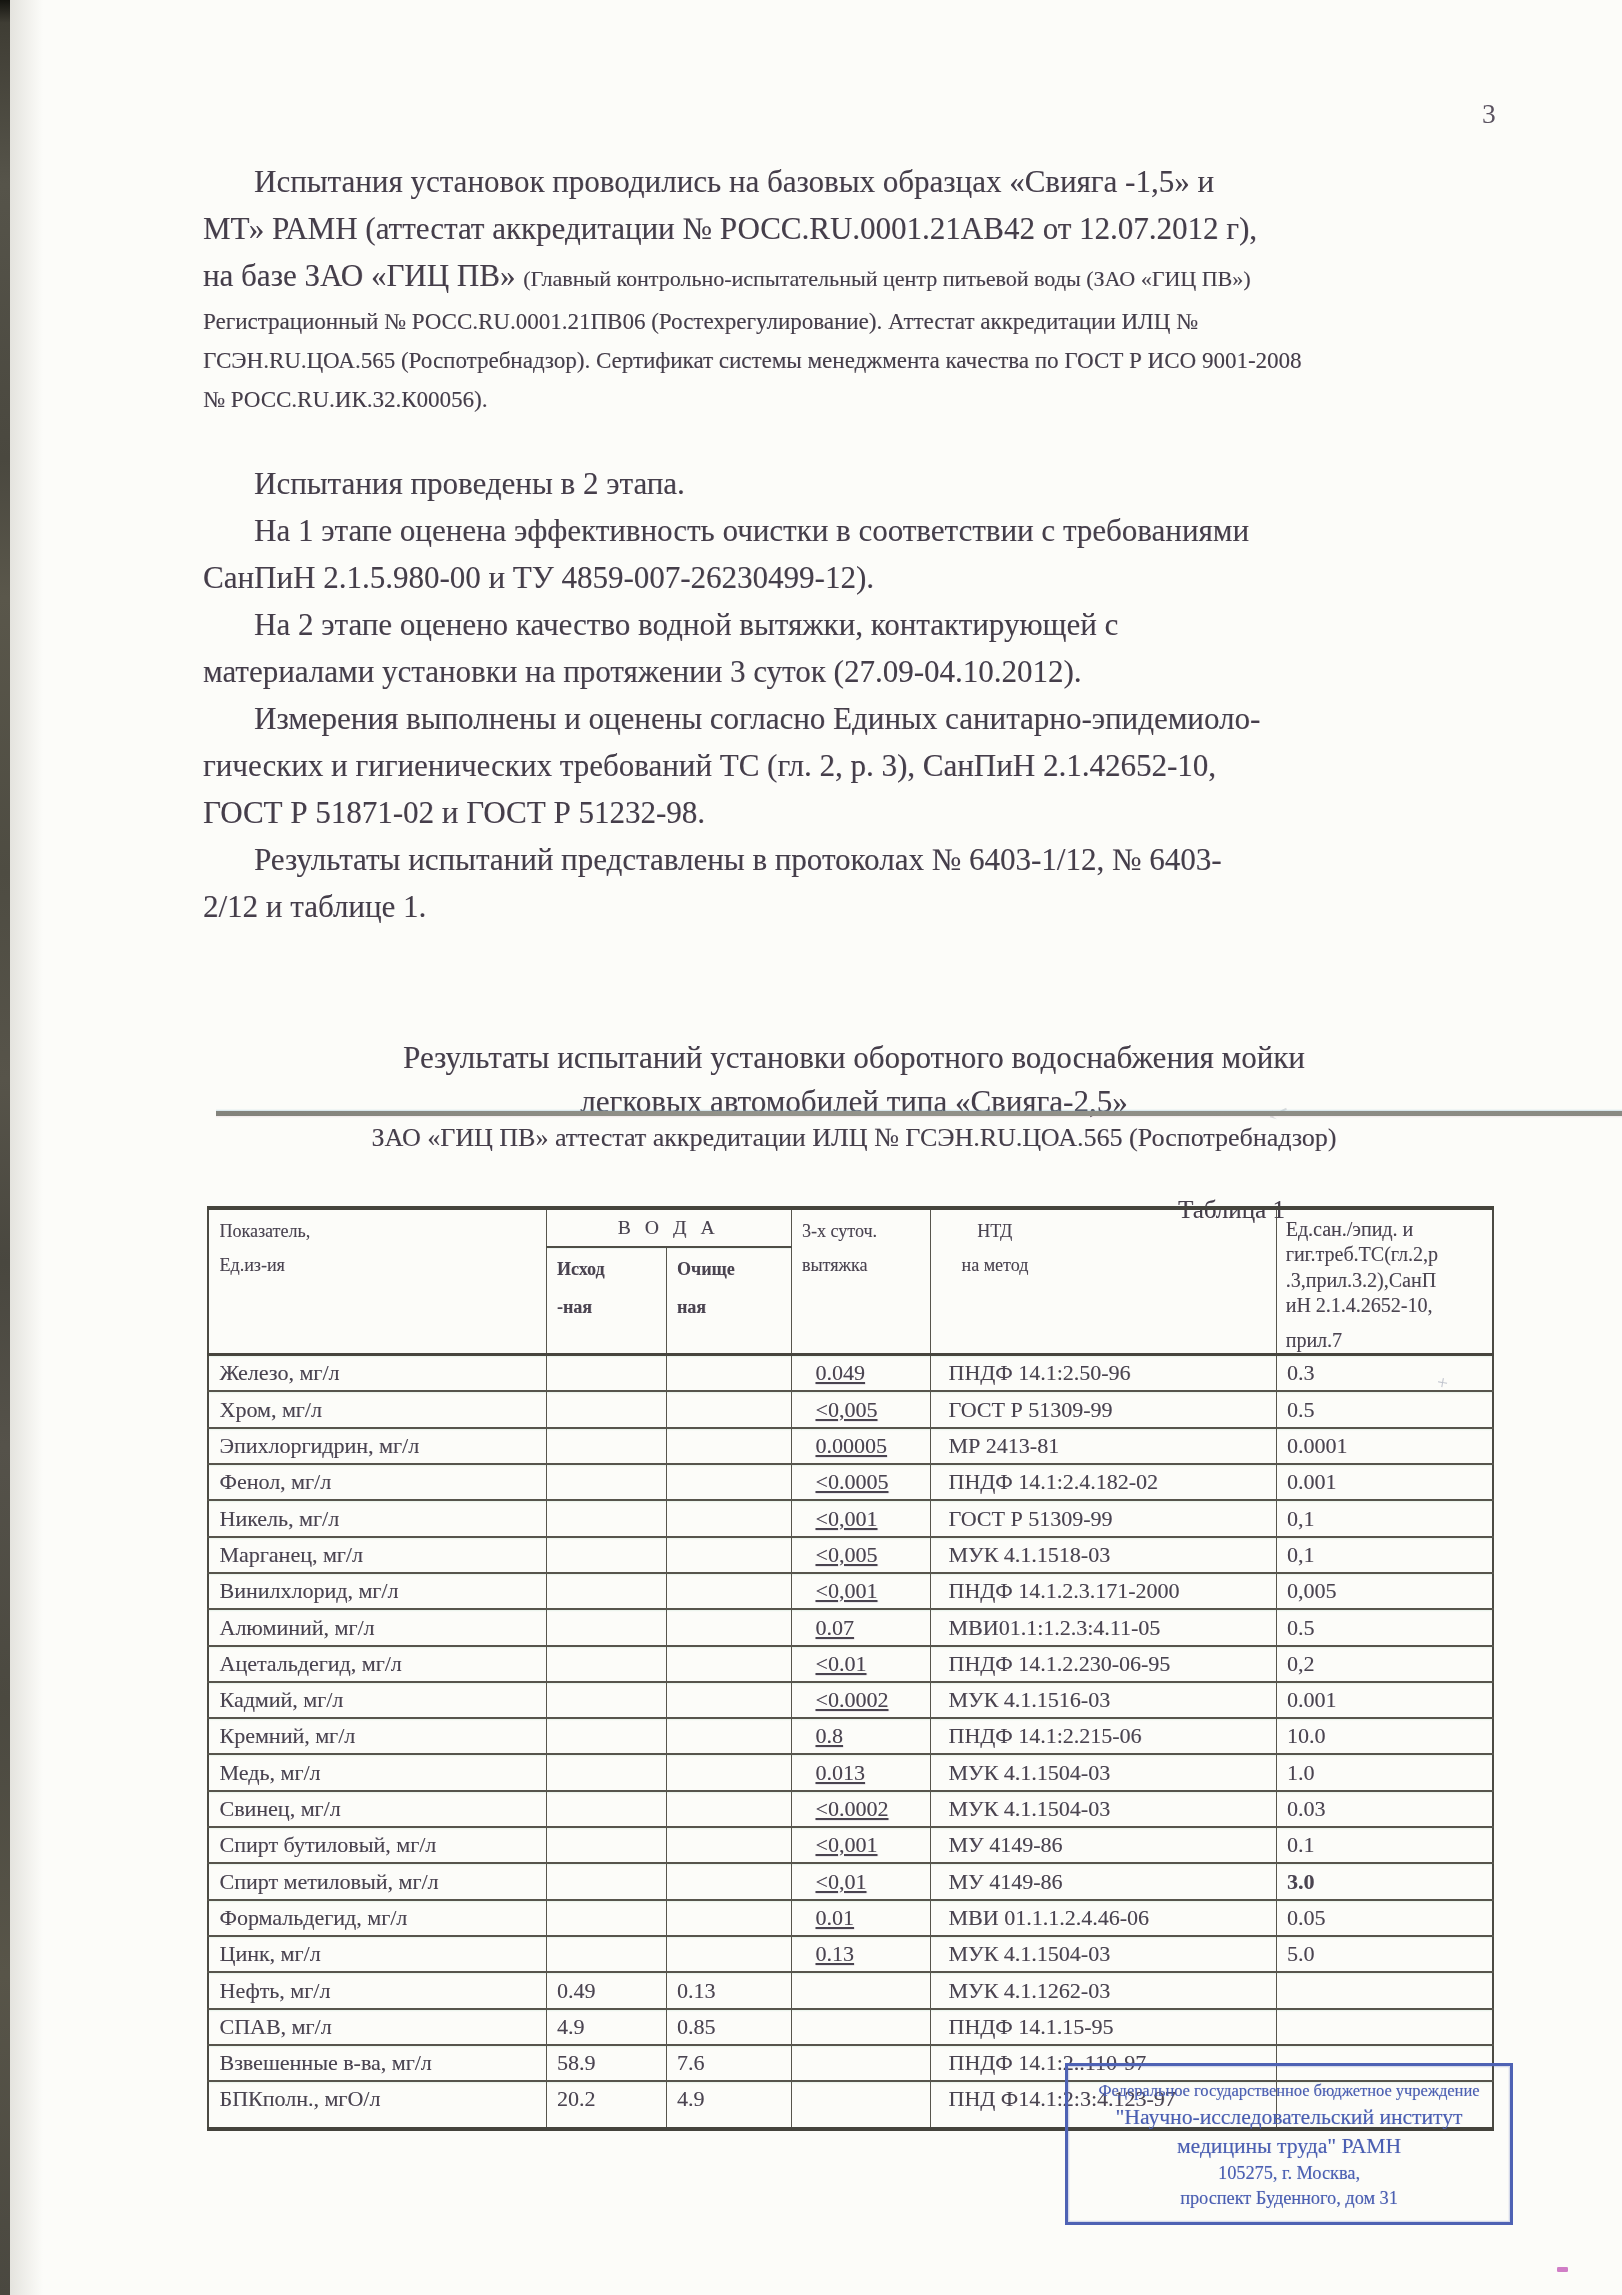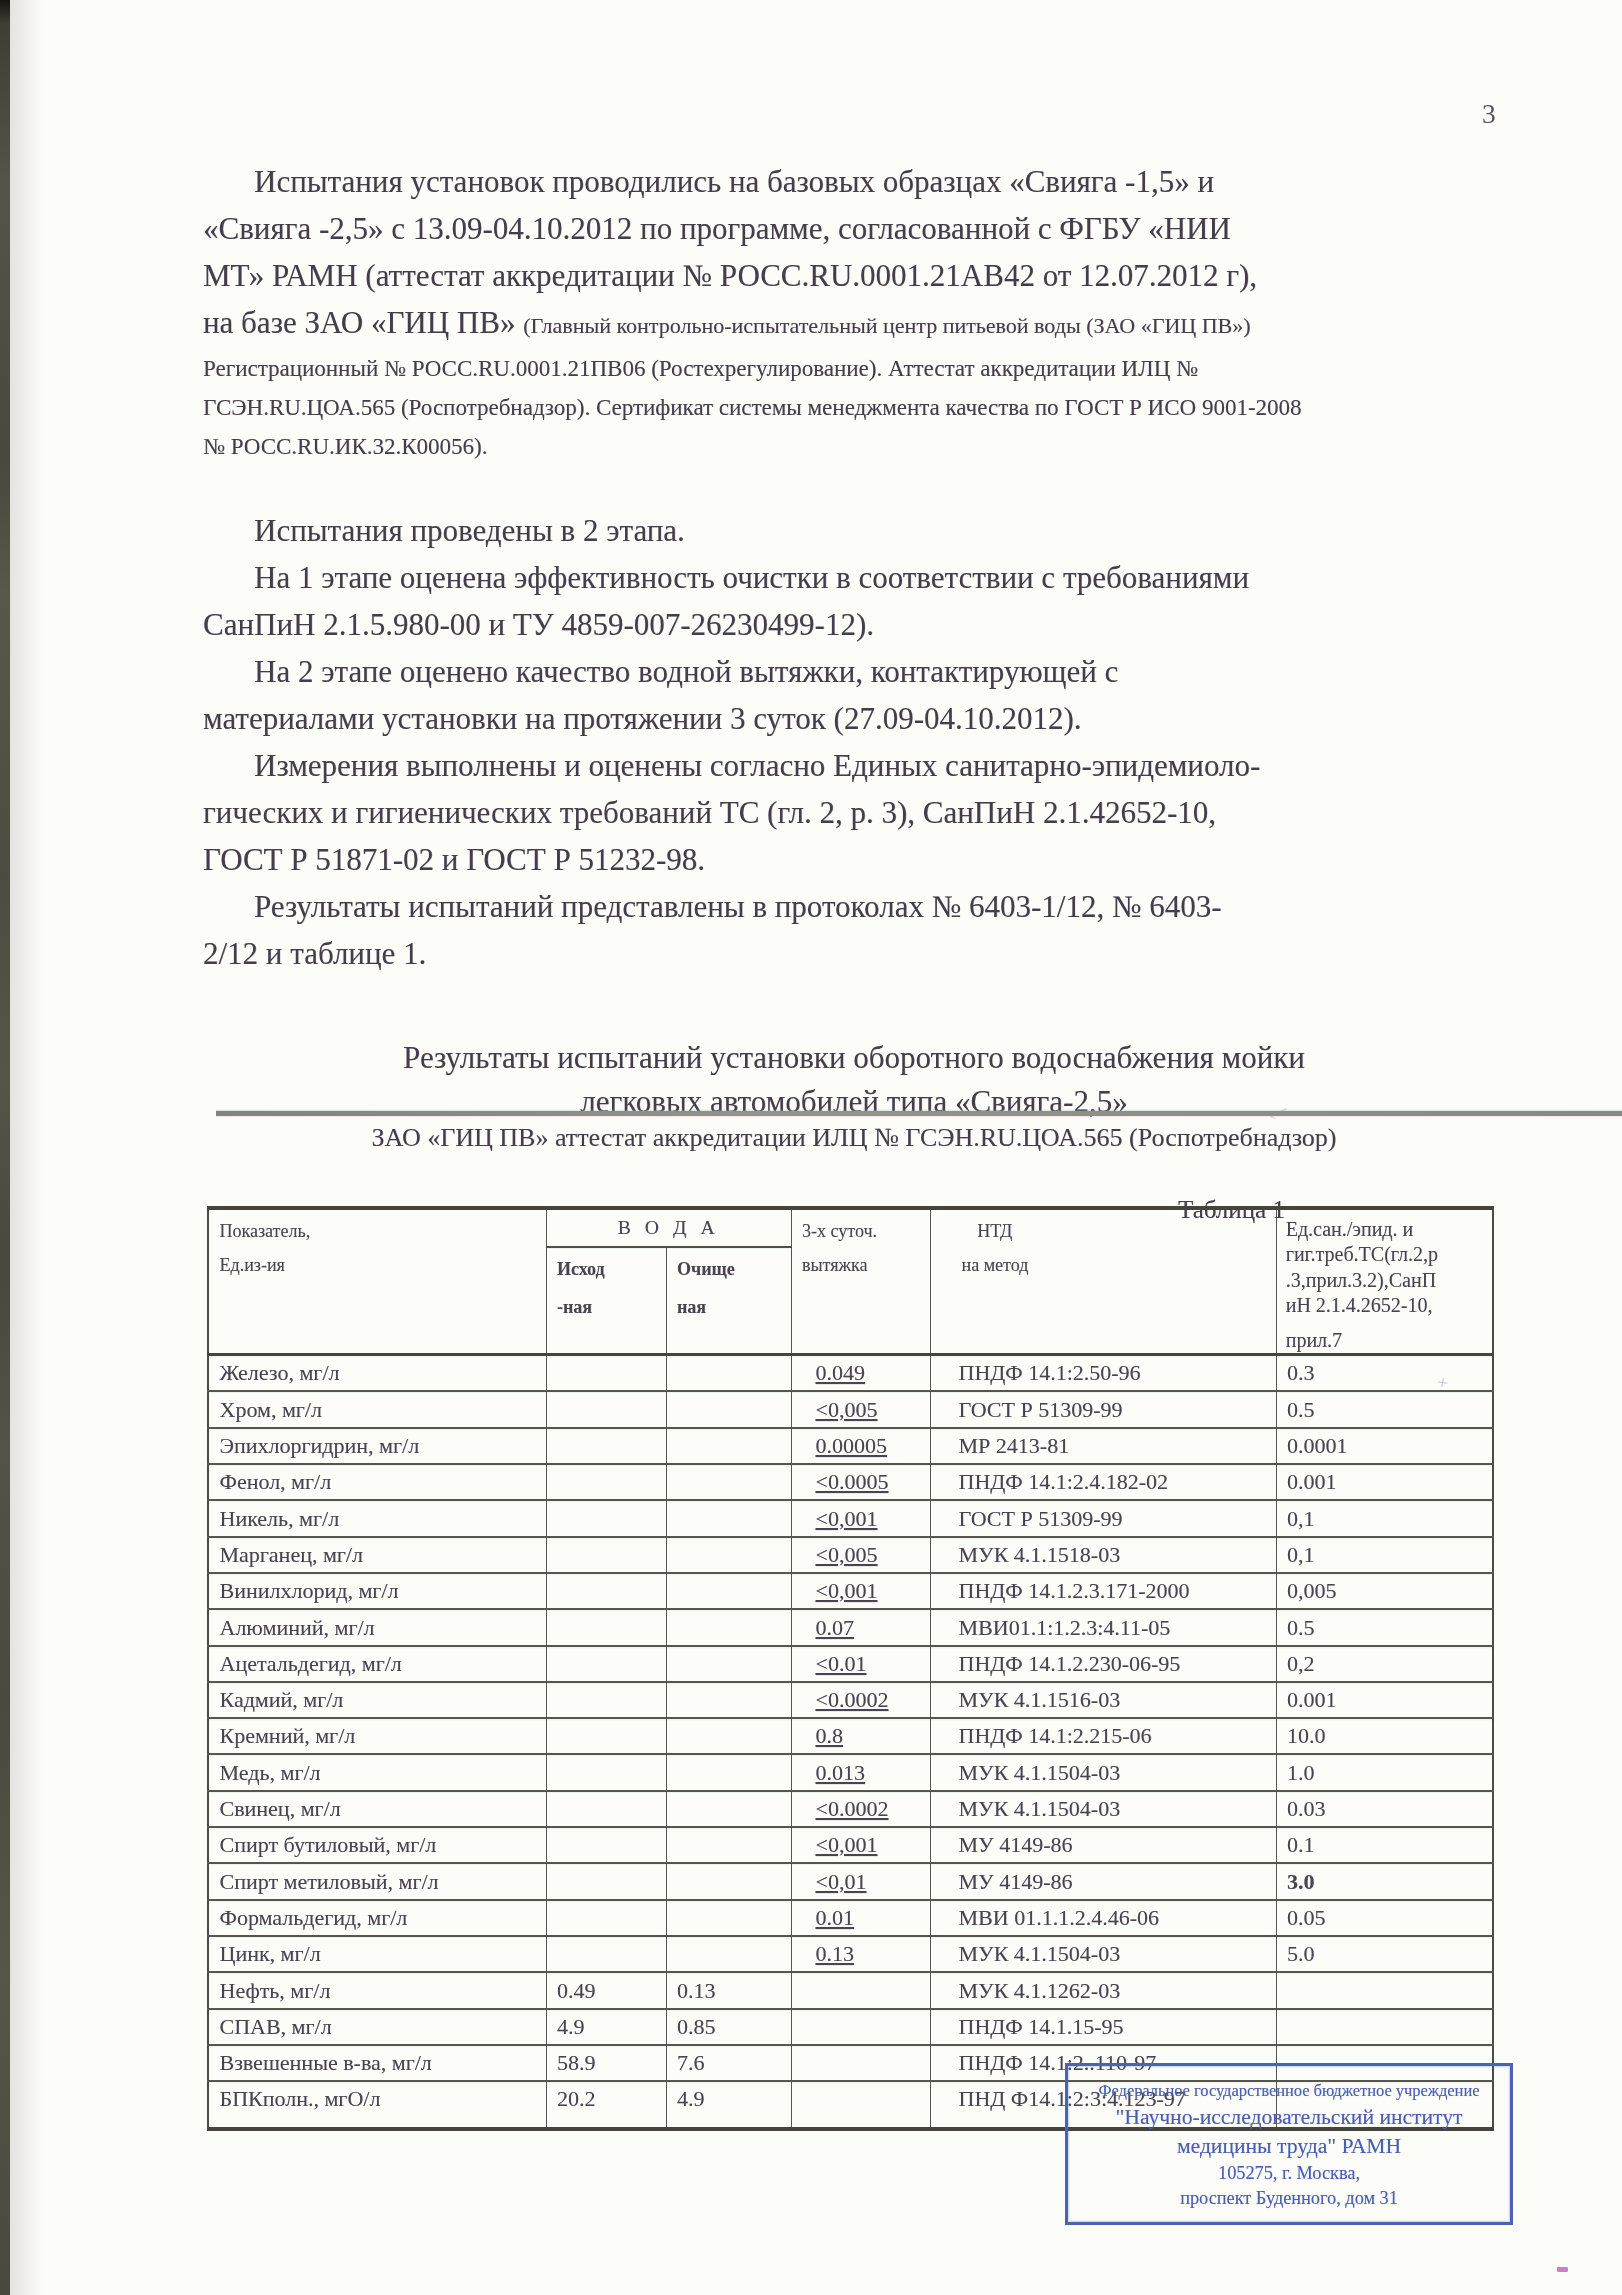--- a/index.html
+++ b/index.html
@@ -99,21 +99,21 @@
   th.h-col6{font-size:20px;line-height:25.5px;padding-left:9.2px;padding-top:6.5px;}
   th.h-col6 .last{margin-top:9.2px;}
   tbody td{
     font-size:22px;height:31px;line-height:27.5px;
     vertical-align:top;padding:3.3px 2.6px 0 10.5px;
     border-top-width:2px;
     box-shadow:inset 0 1.3px 0 rgba(150,205,175,.14);
   }
   tbody tr:last-child td{height:42px;}
   tbody td.c3{padding-left:24px;text-decoration:underline;}
-  tbody td.c4{padding-left:28px;margin-top:8px;}
+  tbody td.c4{padding-left:18px;margin-top:8px;}
   tbody td.bold{font-weight:bold;}
   
   .stamp{
     position:absolute;left:1065px;top:2063px;width:442px;height:156px;
     border:3.9px solid #4e62b4;
     box-shadow:inset 0 0 0 1.3px rgba(78,98,180,.22);
     color:#4b5fb2;text-align:center;
     display:flex;flex-direction:column;justify-content:center;
     text-shadow:0.3px 0.3px 0.7px rgba(75,95,178,.45);
   }
@@ -127,21 +127,20 @@
 <div class="edge-strip"></div>
 <div class="edge-fade"></div>
 <div class="artifact-plus">+</div>
 <div class="artifact-arrow">↙</div>
 <div class="artifact-pink"></div>
 
 <div class="page-number">3</div>
 
 <div class="text-block">
   <div class="ln indent">Испытания установок проводились на базовых образцах «Свияга -1,5» и</div>
-  <div class="ln">«Свияга -2,5» с 13.09-04.10.2012 по программе, согласованной с  ФГБУ «НИИ</div>
   <div class="ln">МТ» РАМН (аттестат аккредитации № РОСС.RU.0001.21АВ42 от 12.07.2012 г),</div>
   <div class="ln"><span>на базе ЗАО «ГИЦ ПВ» </span><span class="inline-sm">(Главный контрольно-испытательный центр питьевой воды (ЗАО «ГИЦ ПВ»)</span></div>
   <div class="ln-sm">Регистрационный № РОСС.RU.0001.21ПВ06 (Ростехрегулирование). Аттестат аккредитации ИЛЦ №</div>
   <div class="ln-sm">ГСЭН.RU.ЦОА.565 (Роспотребнадзор). Сертификат системы менеджмента качества по ГОСТ Р ИСО 9001-2008</div>
   <div class="ln-sm">№ РОСС.RU.ИК.32.К00056).</div>
 
   <div class="gap-block"></div>
 
   <div class="ln indent">Испытания проведены в 2 этапа.</div>
   <div class="ln indent">На 1 этапе оценена эффективность очистки в соответствии с требованиями</div>

